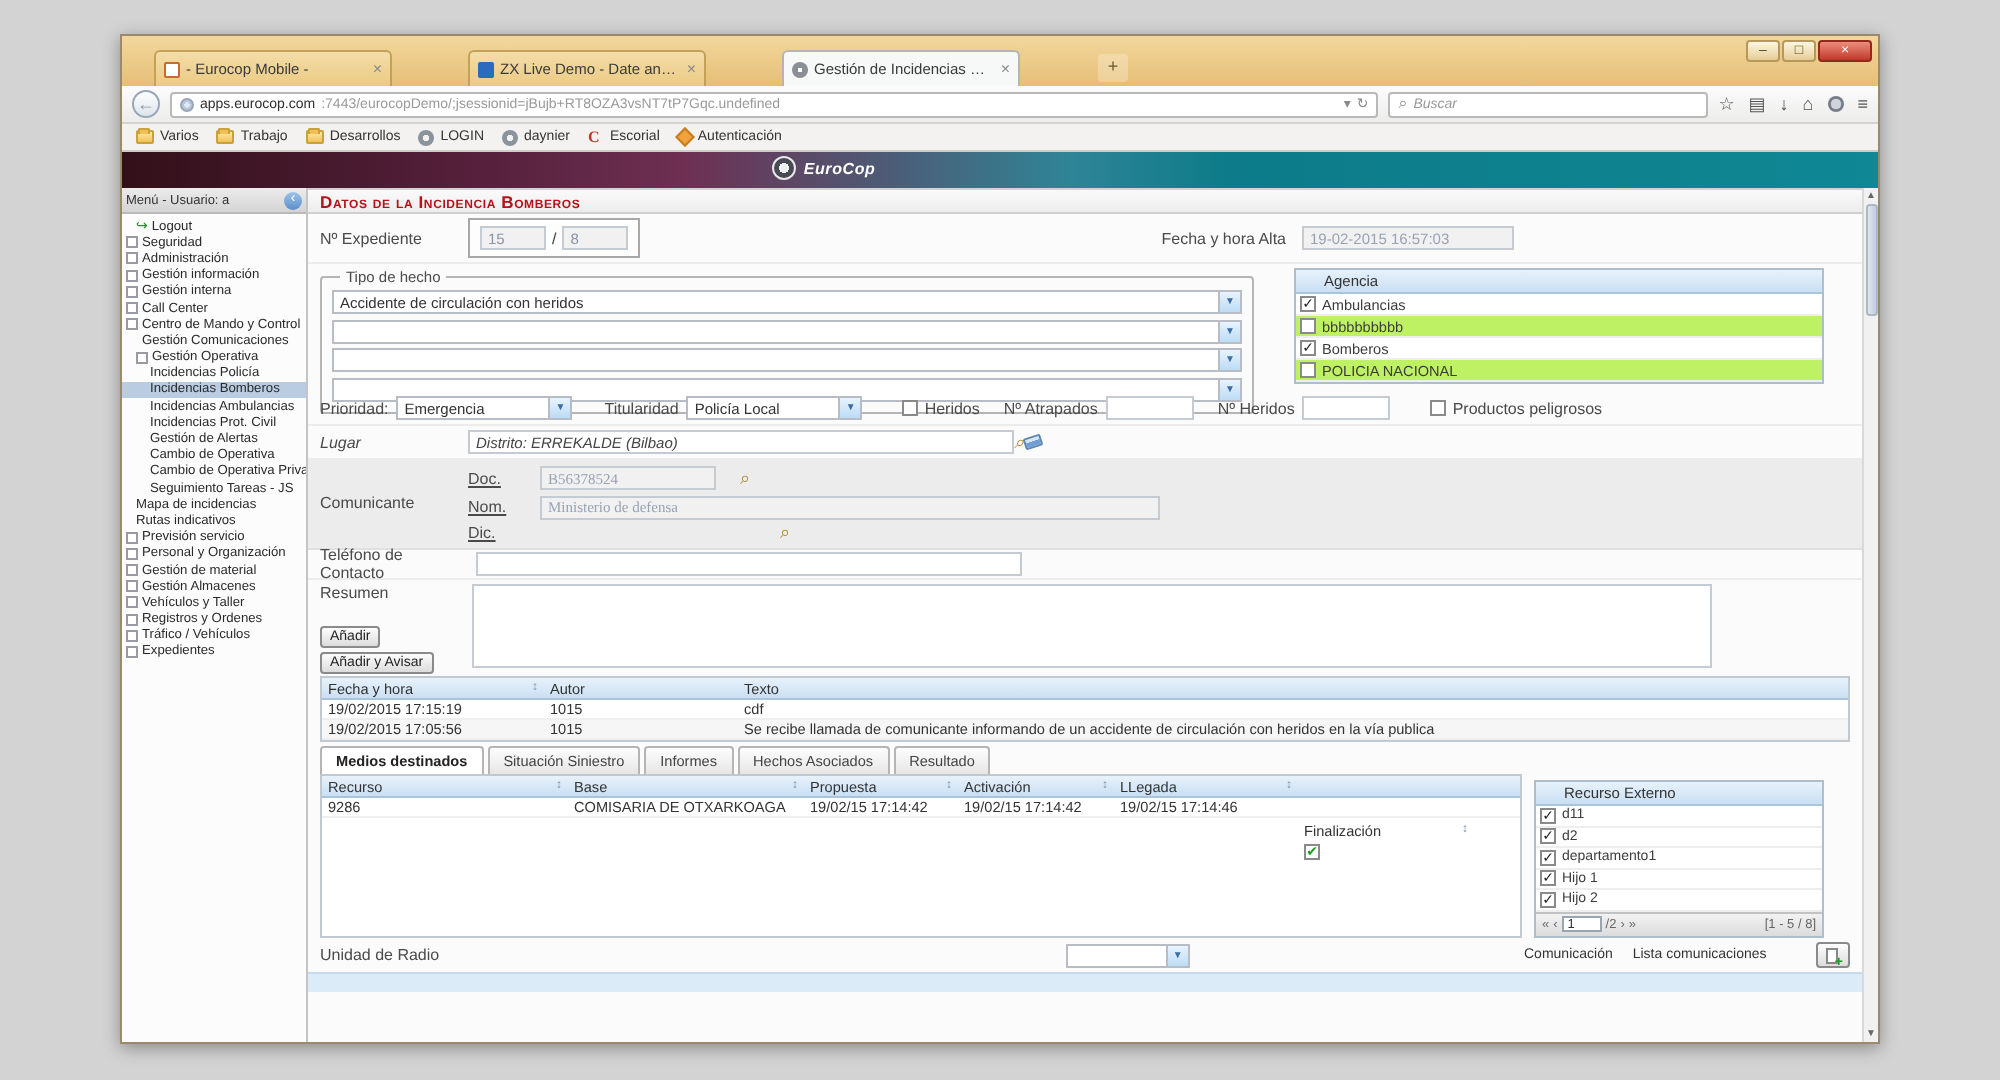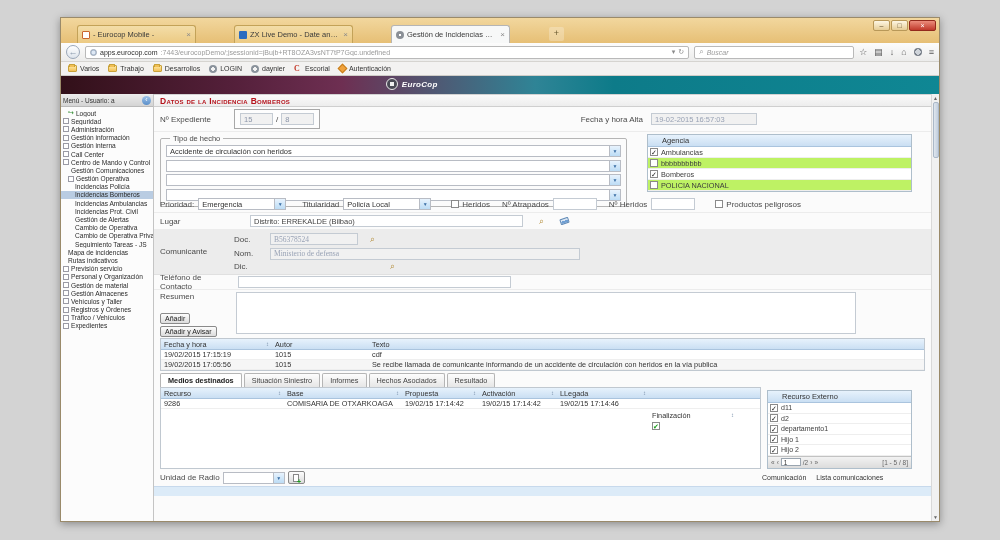--- a/index.html
+++ b/index.html
@@ -130,30 +130,30 @@
   .agencia { width:265px; margin-left:20px; }
   .ag-row { height:11px; display:flex; align-items:center; gap:3px; padding-left:2px; font-size:7.3px;
             border-bottom:1px solid #eee; }
   .ag-row.alt { background:#bef264; }
 
   .prio-row { height:17px; gap:4px; }
   .prio-row .sel { width:88px; }
   .prio-row .num { width:44px; }
   .cbl { display:flex; align-items:center; gap:3px; }
 
-  .lugar-row { height:17px; gap:16px; }
+  .lugar-row { height:17px; gap:0;font-style:italic; }
   .lugar-row .label { width:74px; }
   .lugar-row .inp { width:273px; }
 
   .comu { background:#ececec; border-bottom:1px solid #e0e0e0; padding:3px 6px; flex:none;
           display:flex; align-items:flex-start; }
   .comu-label { width:74px; padding-top:14px; }
   .comu-grid { display:flex; flex-direction:column; gap:2.5px; }
   .comu-line { display:flex; align-items:center; gap:4px; }
-  .comu-line .flab { width:32px; }
+  .comu-line .flab { width:32px;text-decoration:underline; }
 
   .tel-row { height:15px; gap:4px; }
   .tel-row .label { width:74px; }
   .tel-row .inp { width:273px; background:#fff; }
 
   .resumen-row { align-items:flex-start; padding-top:2px; height:48px; border-bottom:none; }
   .res-left { width:76px; display:flex; flex-direction:column; gap:2px; }
   .btn { border:1px solid #8a8a8a; background:linear-gradient(#fdfdfd,#dcdcdc); border-radius:2px;
          font-size:7px; color:#222; padding:1px 4px; width:max-content; }
   .res-left .btn1 { margin-top:10px; }
@@ -179,21 +179,21 @@
   .medios-wrap { width:601px; flex:none; border:1px solid #c0c8d0; background:#fff; height:82px; margin:0; }
   .medios-wrap .table { margin:0; border:none; }
   .rext { width:145px; margin-left:6px; margin-top:3px; font-size:7px; }
   .rx-row { height:10.5px; display:flex; align-items:center; gap:3px; padding-left:2px; border-bottom:1px solid #eee; }
   .rx-pag { height:12px; background:linear-gradient(#f2f2f2,#dcdcdc); border-top:1px solid #c2c2c2;
             display:flex; align-items:center; gap:2px; padding:0 3px; color:#666; font-size:6.5px; }
   .pgbox { width:20px; height:8px; border:1px solid #9aa5b0; background:#fff; font-size:6.5px;
            display:flex; align-items:center; padding-left:2px; color:#333; }
   .rx-range { margin-left:auto; }
 
-  .radio-row { height:17px; gap:3px; position:relative; border-bottom:none; }
+  .radio-row { height:17px; gap:3px; position:relative; border-bottom:none;justify-content:space-between; }
   .radio-row .sel { width:62px; }
   .icon-btn { width:17px; height:13px; border:1px solid #8a8a8a; border-radius:2px;
               background:linear-gradient(#fdfdfd,#dcdcdc); display:flex; align-items:center; justify-content:center; gap:0; }
   .icon-btn .pg { width:6px; height:8px; background:#fff; border:1px solid #888; position:relative; }
   .icon-btn .pg::after { content:"+"; position:absolute; right:-3px; bottom:-4px; color:#1e9e1e; font-size:7px; font-weight:bold; }
   .comm-group { position:absolute; left:608px; top:5px; display:flex; gap:10px; font-size:7px; color:#333; }
 
   .otros-row { height:13px; border-bottom:none; }
   .footer-strip { height:10px; flex:none; background:#dcebf8; border-top:1px solid #c7d9ec; }
 </style>

